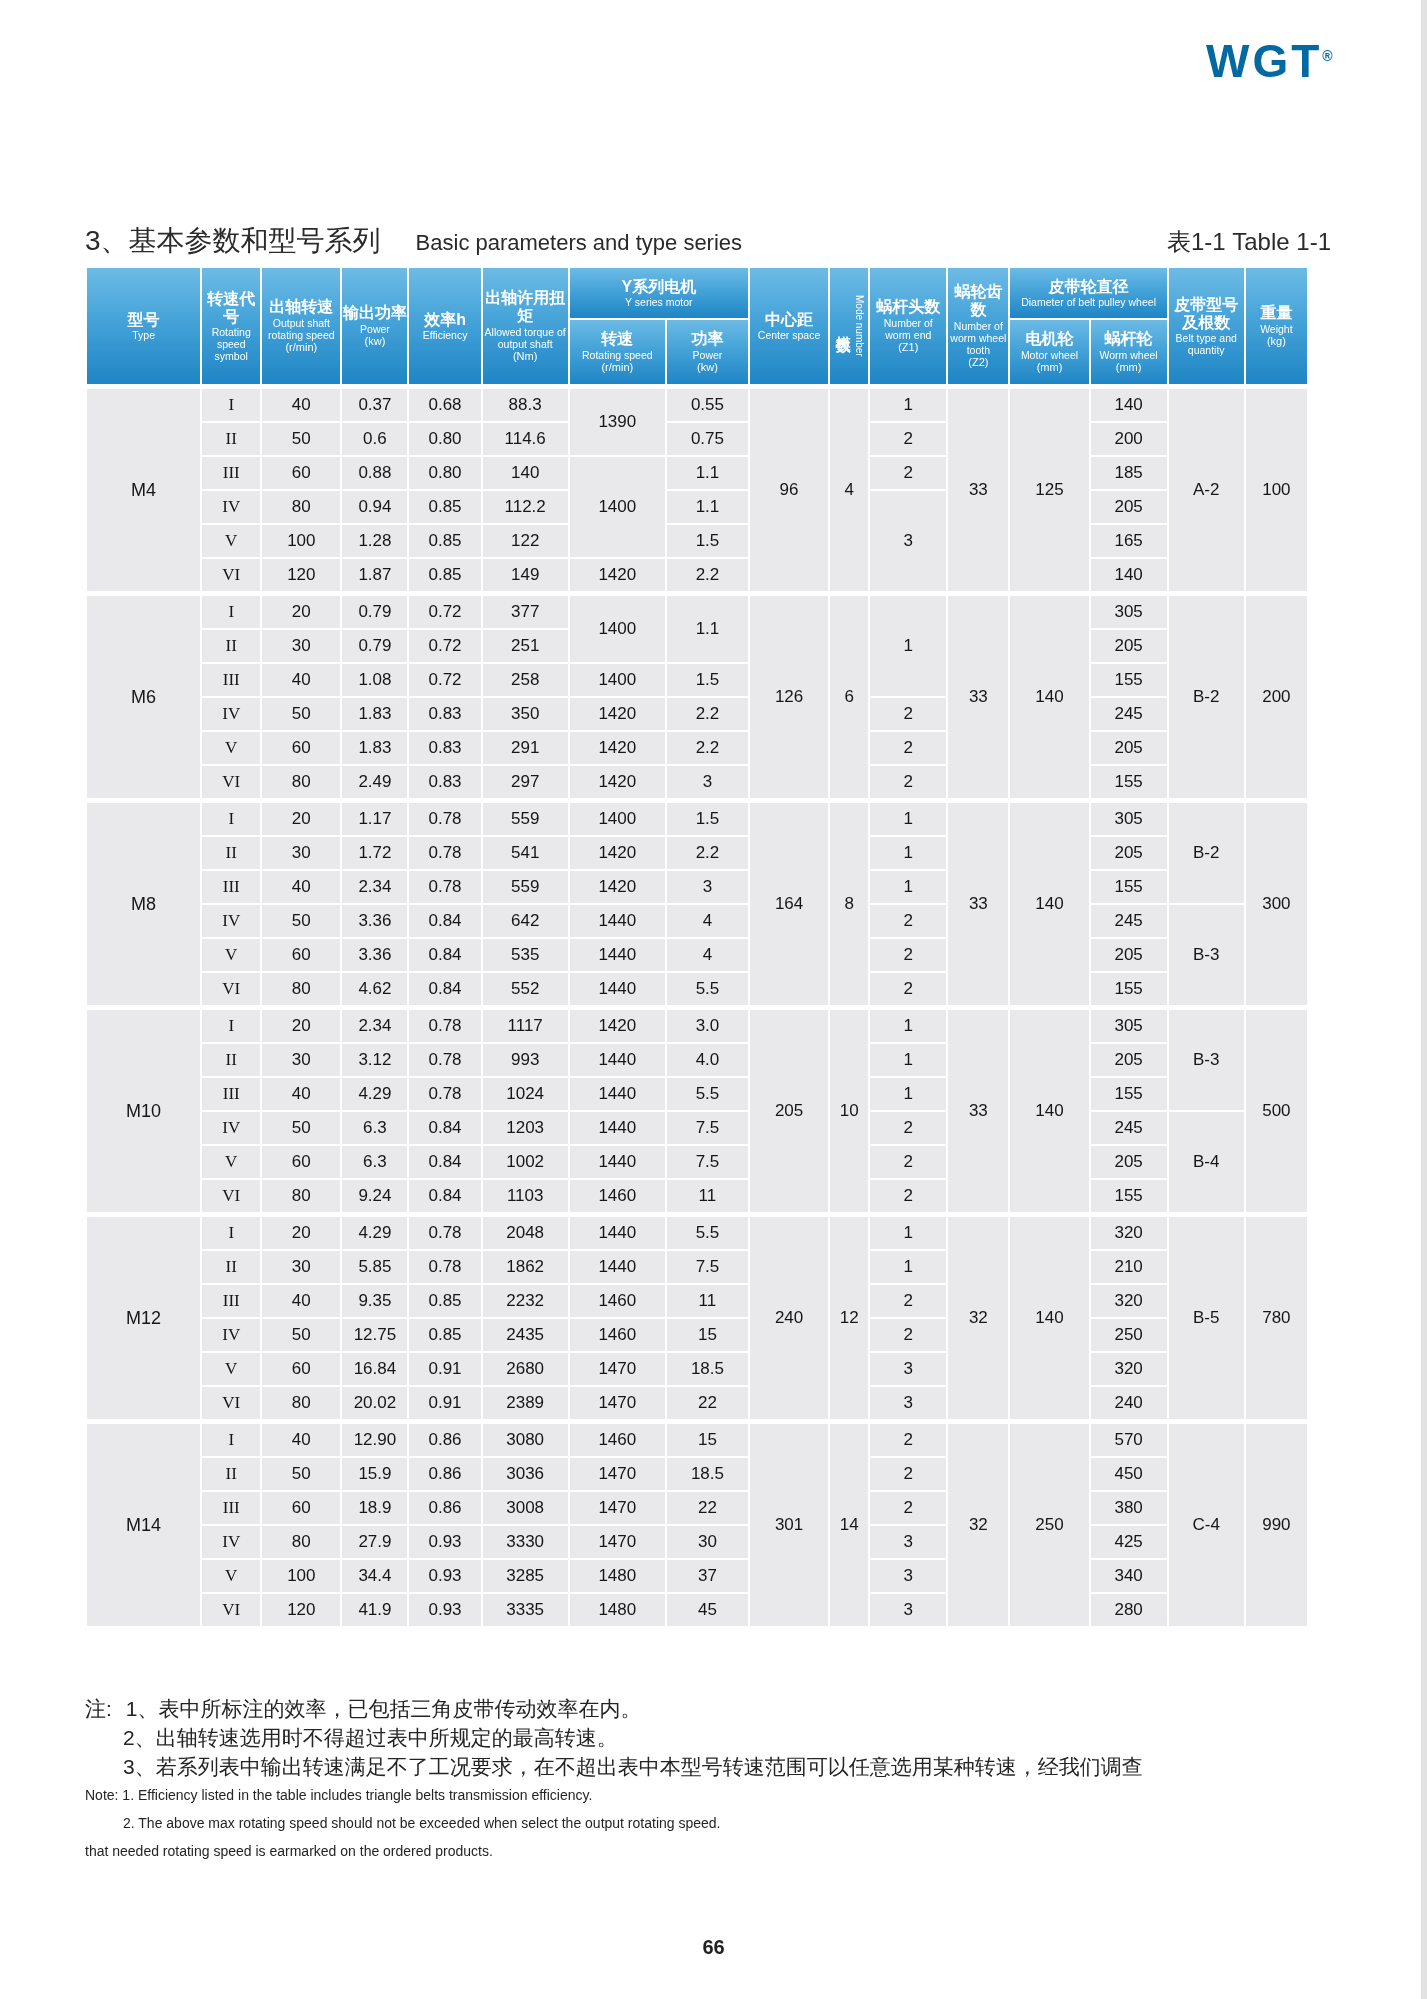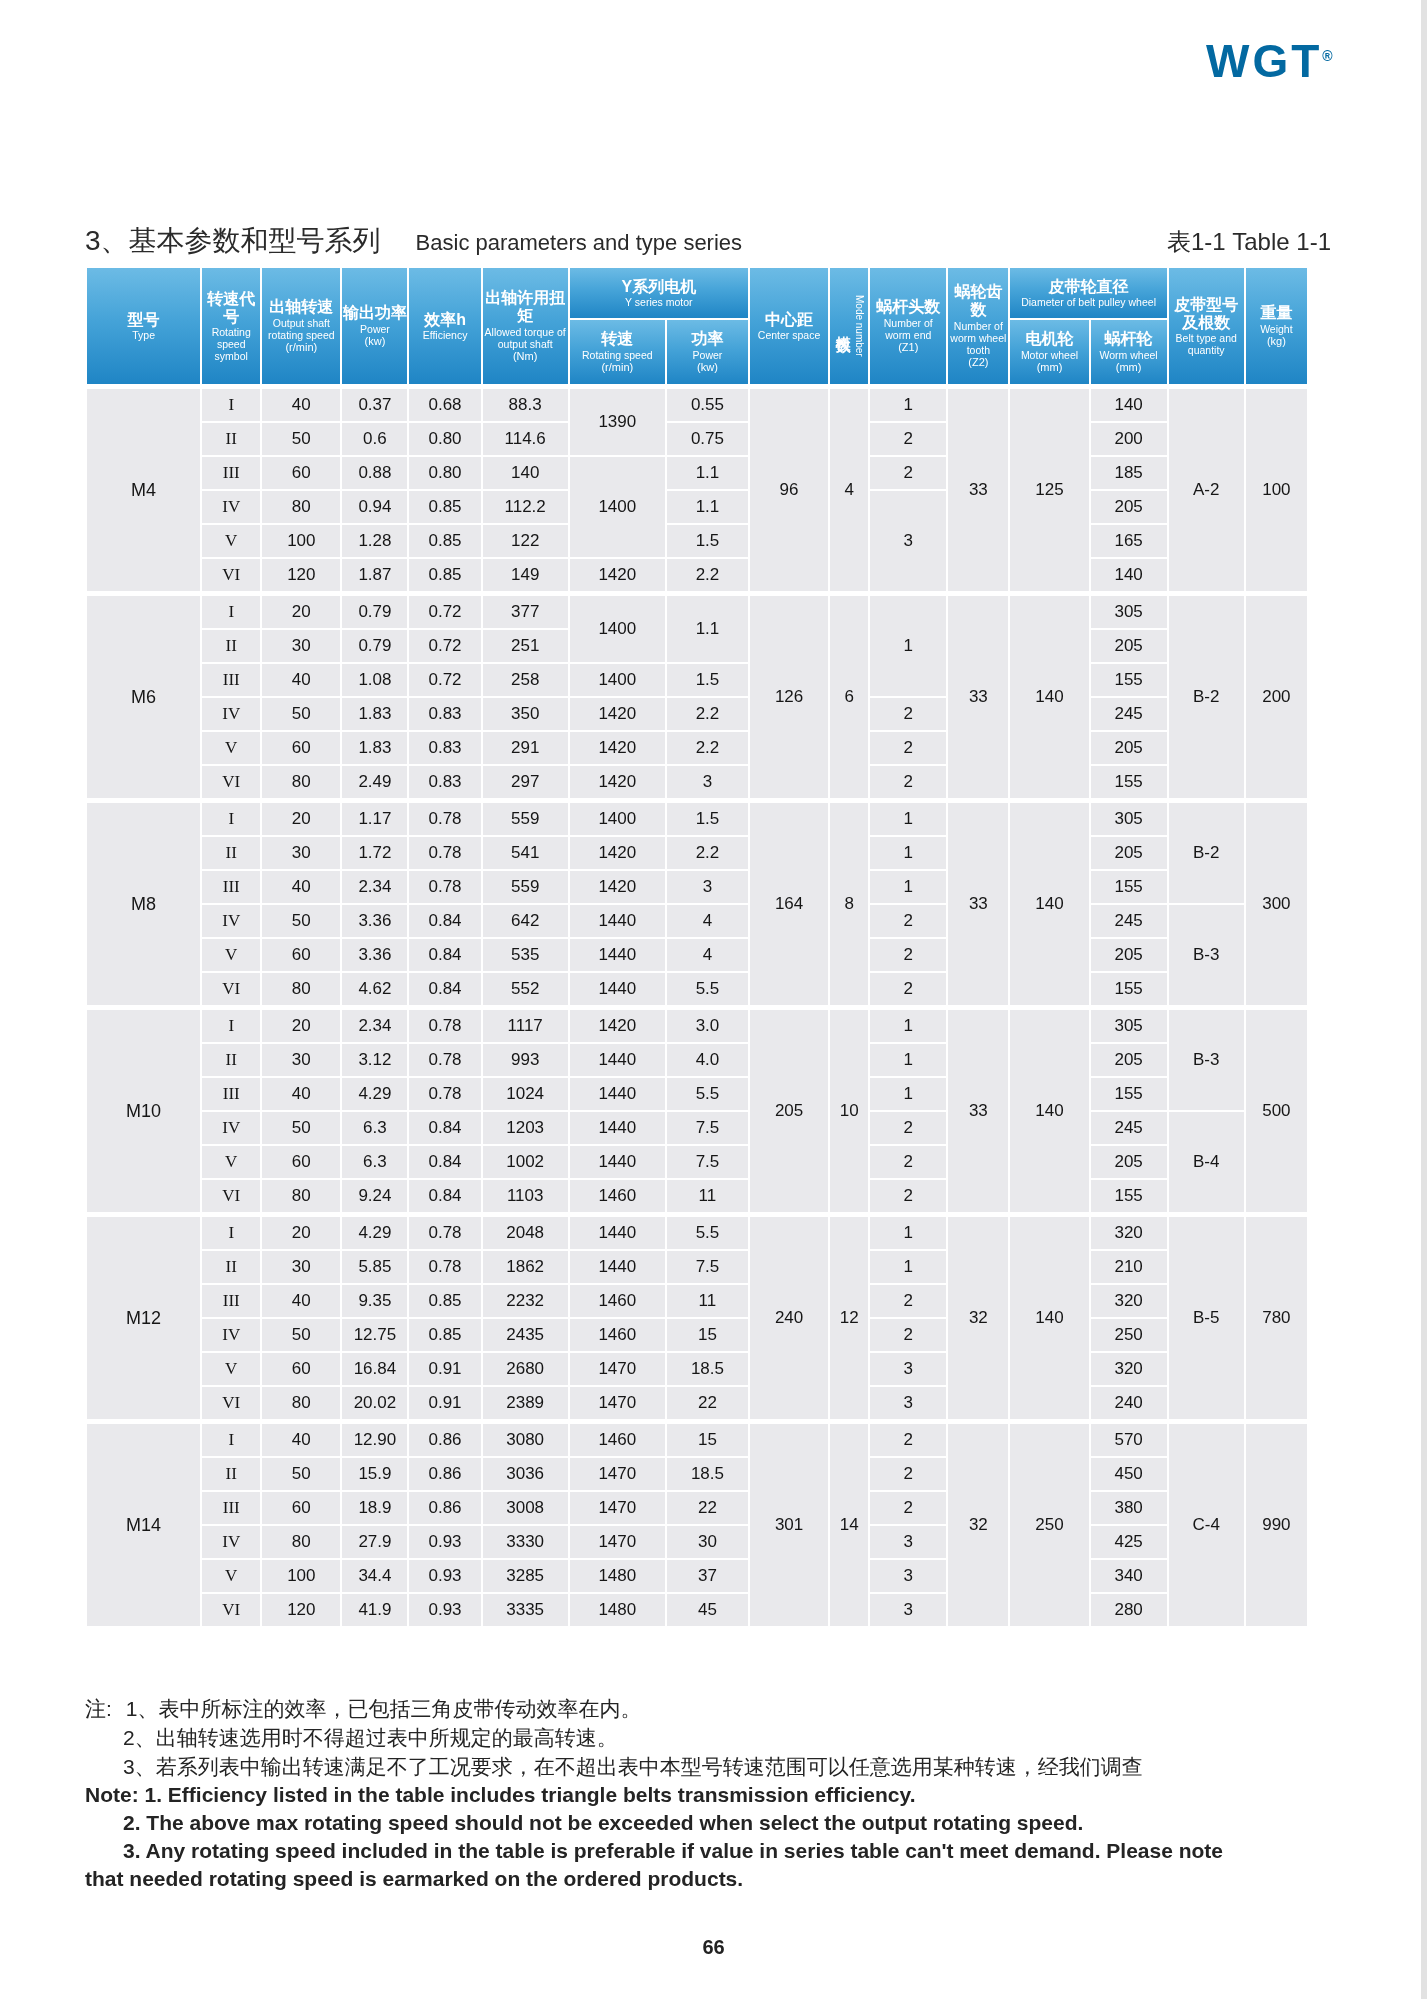--- a/index.html
+++ b/index.html
@@ -34,21 +34,21 @@
   tbody td{background:#e9e9ec;font-size:17px;height:32px;color:#161616;}
   tbody td.roman{font-family:"Liberation Serif","DejaVu Serif",serif;font-size:17px;}
   tbody td.model{font-size:18px;}
   tbody tr.block-first td{border-top:5px solid #ffffff;}
   .vertical-cell{display:flex;flex-direction:row;align-items:center;justify-content:center;gap:2px;}
   .vertical-cell .vzh{writing-mode:vertical-rl;font-size:15px;font-weight:bold;letter-spacing:2px;}
   .vertical-cell .ven{writing-mode:vertical-rl;font-size:10px;font-weight:normal;}
   
   .notes{position:absolute;top:1694px;left:85px;width:1276px;}
   .note-line-zh{font-size:21px;line-height:29px;color:#242424;}
-  .note-line-en{font-size:21px;line-height:28px;color:#242424;font-weight:bold;}
+  .note-line-en{font-size:14px;line-height:28px;color:#242424;}
   .indent1{padding-left:38px;}
   .note-label{display:inline-block;margin-right:14px;}
   
   .page-number{position:absolute;top:1936px;left:0;width:1427px;text-align:center;
                font-size:20px;font-weight:bold;color:#222;}
 </style>
 </head>
 <body>
 
 <div class="edge-strip"></div>
@@ -606,17 +606,16 @@
       </tbody>
 </table>
 </div>
 
 <div class="notes">
   <div class="note-line-zh"><span class="note-label">注:</span><span>1、表中所标注的效率，已包括三角皮带传动效率在内。</span></div>
   <div class="note-line-zh indent1">2、出轴转速选用时不得超过表中所规定的最高转速。</div>
   <div class="note-line-zh indent1">3、若系列表中输出转速满足不了工况要求，在不超出表中本型号转速范围可以任意选用某种转速，经我们调查</div>
   <div class="note-line-en">Note: 1. Efficiency listed in the table includes triangle belts transmission efficiency.</div>
   <div class="note-line-en indent1">2. The above max rotating speed should not be exceeded when select the output rotating speed.</div>
-  <div class="note-line-en indent1">3. Any rotating speed included in the table is preferable if value in series table can't meet demand. Please note</div>
   <div class="note-line-en">that needed rotating speed is earmarked on the ordered products.</div>
 </div>
 
 <div class="page-number">66</div>
 
 </body></html>

